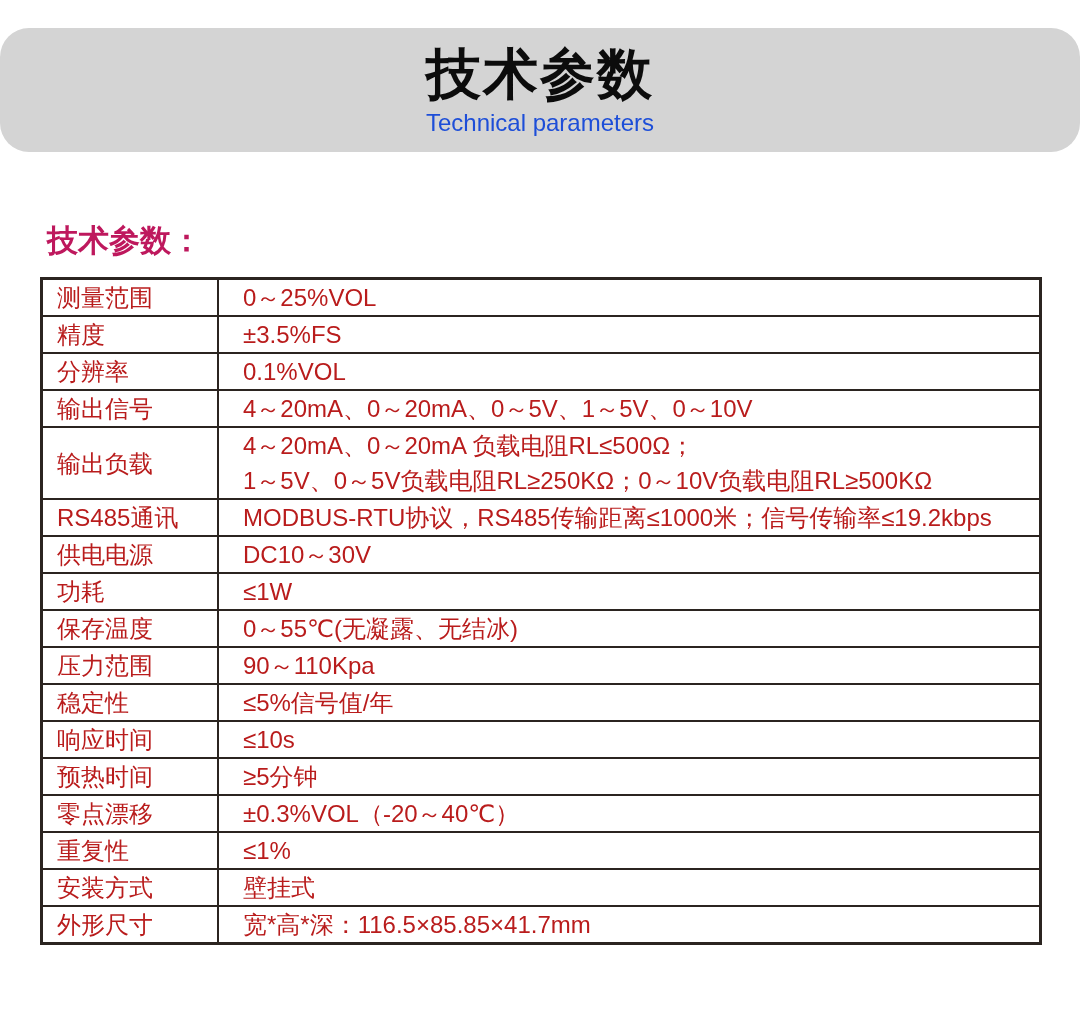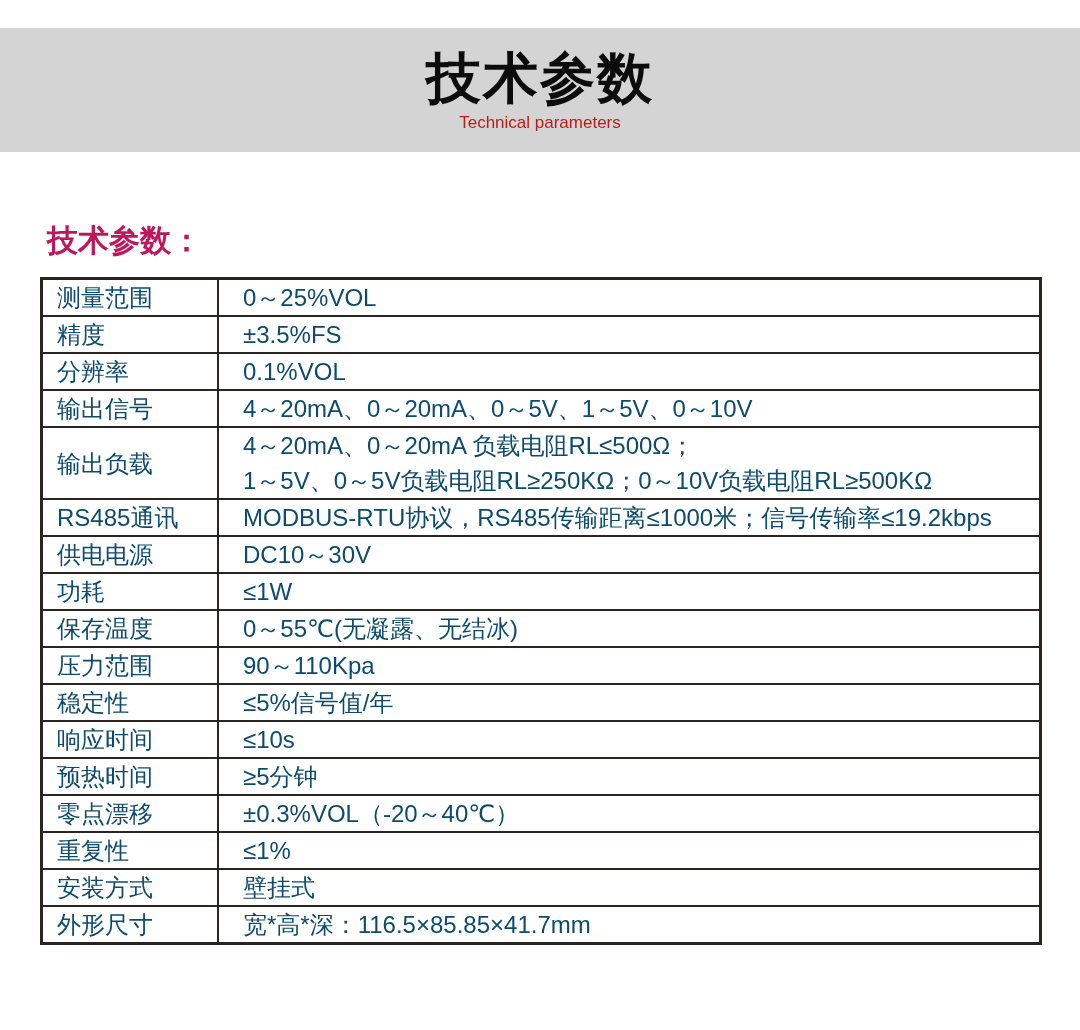--- a/index.html
+++ b/index.html
@@ -15,31 +15,32 @@
   
   .banner {
     margin-top: 28px;
     height: 124px;
     width: 1080px;
     background: #d4d4d4;
     display: flex;
     flex-direction: column;
     align-items: center;
     justify-content: center;
+    border-radius: 29px;
   }
   .banner-title {
     font-size: 55px;
     font-weight: bold;
     color: #0c0c0c;
     line-height: 1.15;
     letter-spacing: 2px;
   }
   .banner-subtitle {
-    font-size: 17px;
-    color: #b91c1c;
+    font-size: 24px;
+    color: #1d4ed8;
     margin-top: 2px;
     letter-spacing: 0px;
   }
 
   
   .section-heading {
     margin: 70px 0 0 47px;
     font-size: 31px;
     font-weight: bold;
     color: #be185d;
@@ -51,21 +52,21 @@
     border-collapse: collapse;
     table-layout: fixed;
     width: 1002px;
     margin: 18px 0 0 40px;
     border: 3px solid #2b2420;
   }
   table.spec-table td {
     border: 2px solid #2b2420;
     font-size: 24px;
     line-height: 35px;
-    color: #0c4a6e;
+    color: #b91c1c;
     vertical-align: middle;
     padding-top: 0;
     padding-bottom: 0;
   }
   td.label-cell {
     width: 156px;
     padding-left: 14px;
     padding-right: 4px;
   }
   td.value-cell {

